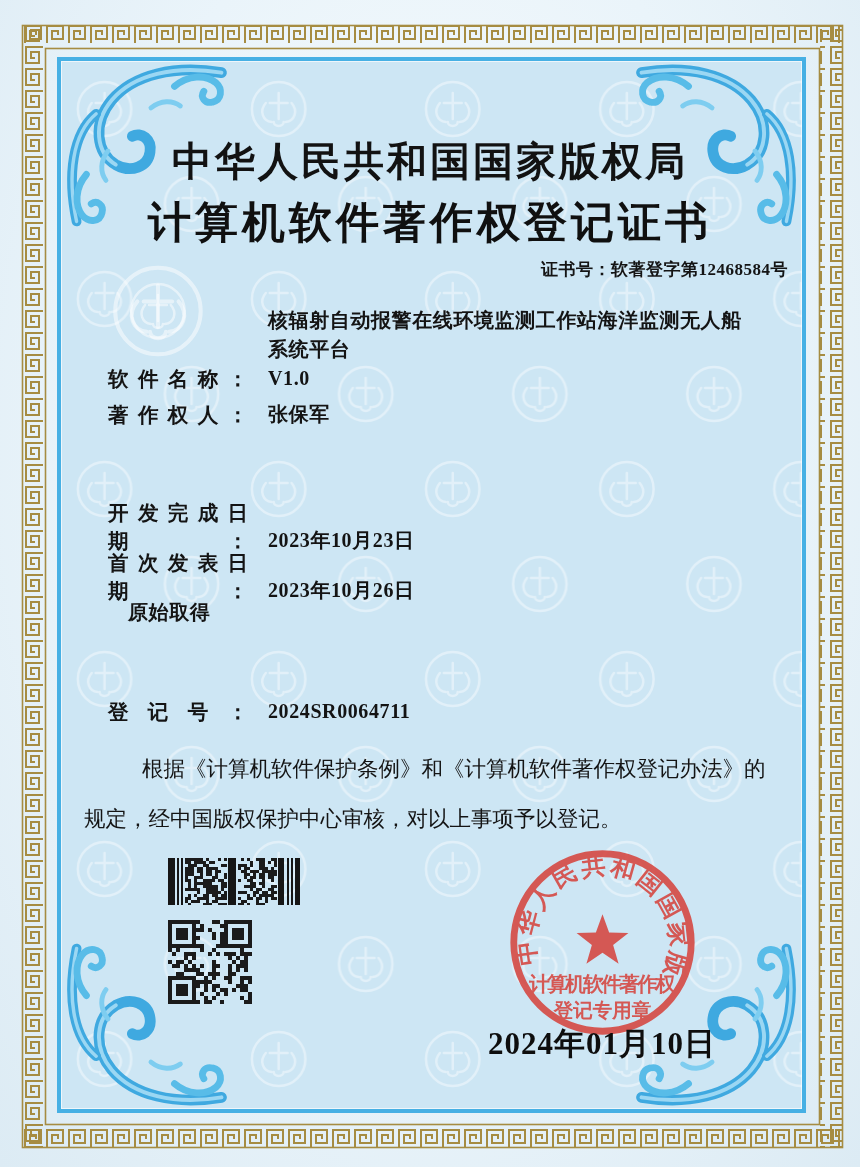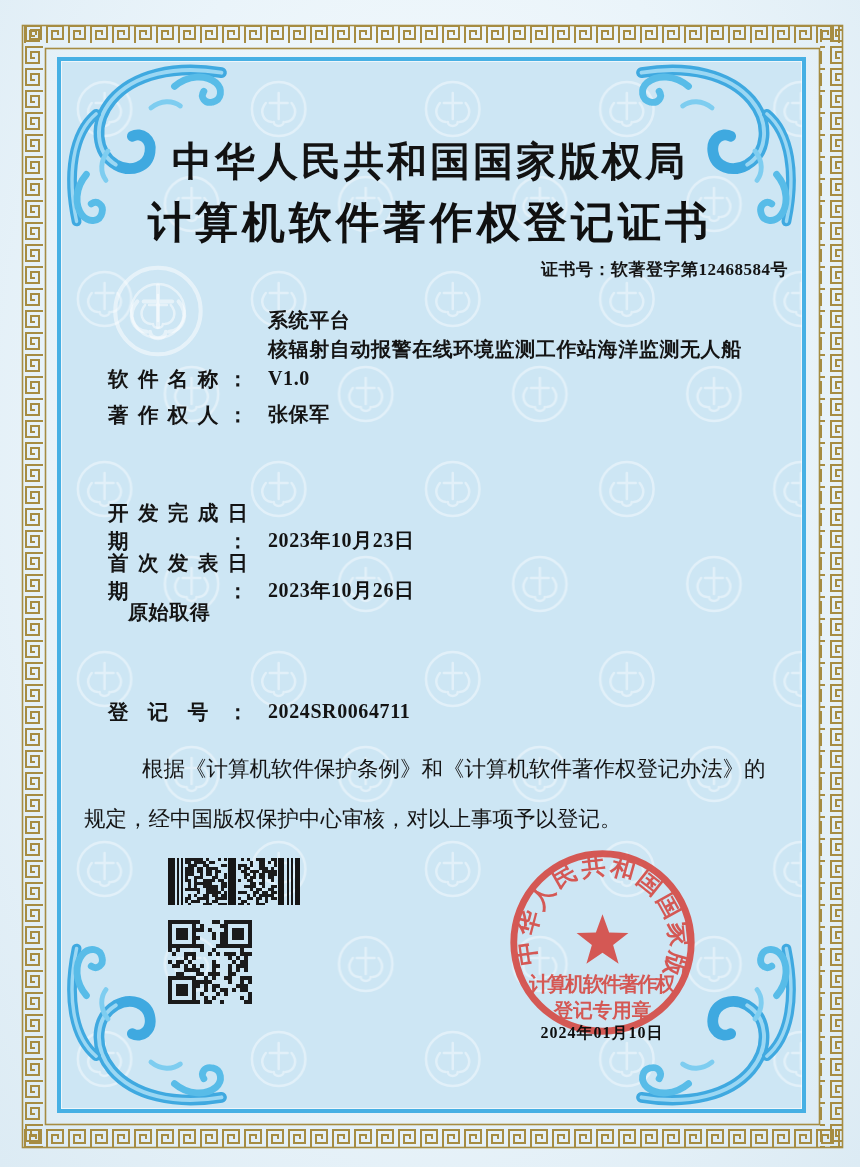--- a/index.html
+++ b/index.html
@@ -57,21 +57,21 @@
   .statement{
     left:84px;top:744px;width:695px;
     font-size:21.5px;font-weight:400;line-height:50px;letter-spacing:0px;
     text-indent:58px;
   }
   #barcode-svg{left:168px;top:858px}
   #qr-svg{left:168px;top:920px}
   #seal-svg{left:505px;top:845px;opacity:.88}
   .seal-date{
     left:482px;top:1023px;width:240px;text-align:center;
-    font-size:16px;font-weight:700;letter-spacing:1px;color:#0e0e0e;
+    font-size:31px;font-weight:700;letter-spacing:1px;color:#0e0e0e;
   }
 </style>
 </head>
 <body>
 
 <div class="page">
 
   <svg id="gold-frame" class="abs" width="860" height="1167" viewBox="0 0 860 1167">
     <defs>
       <pattern id="meanderH" width="22" height="23" patternUnits="userSpaceOnUse">
@@ -166,22 +166,22 @@
 
   <div class="abs authority">中华人民共和国国家版权局</div>
   <div class="abs cert-title">计算机软件著作权登记证书</div>
   <div class="abs certno">
     <span>证书号：</span><span class="val">软著登字第12468584号</span>
   </div>
 
   <div class="row" id="row-0">
     <span class="f-label">软件名称：</span>
     <div class="f-value">
+      <div class="vline">核辐射自动报警在线环境监测工作站海洋监测无人船</div>
       <div class="vline">系统平台</div>
-      <div class="vline">核辐射自动报警在线环境监测工作站海洋监测无人船</div>
       <div class="vline">V1.0</div>
     </div>
   </div>
   <div class="row" id="row-1">
     <span class="f-label">著作权人：</span>
     <div class="f-value">
         <div class="vline">张保军</div>
       </div>
   </div>
   <div class="row" id="row-2">

